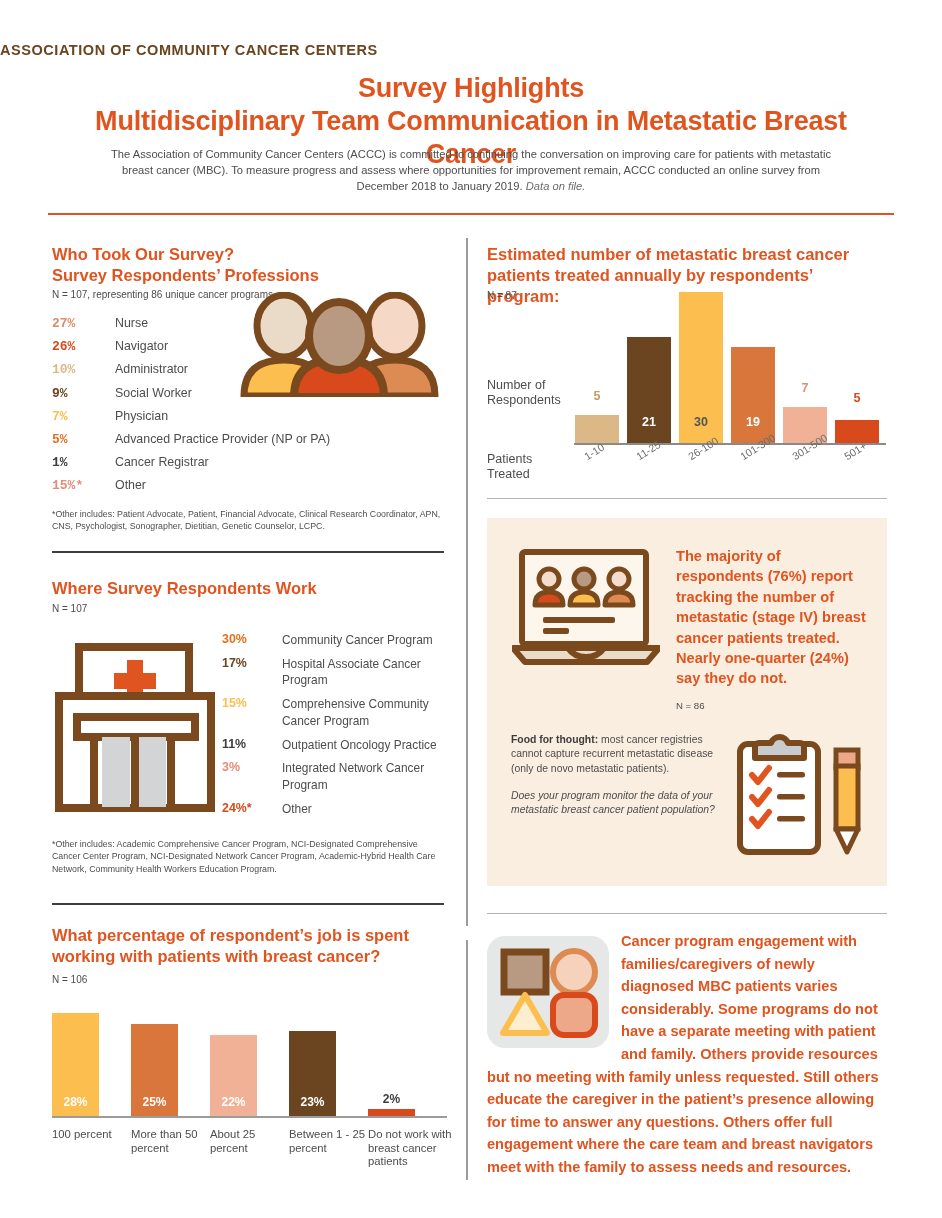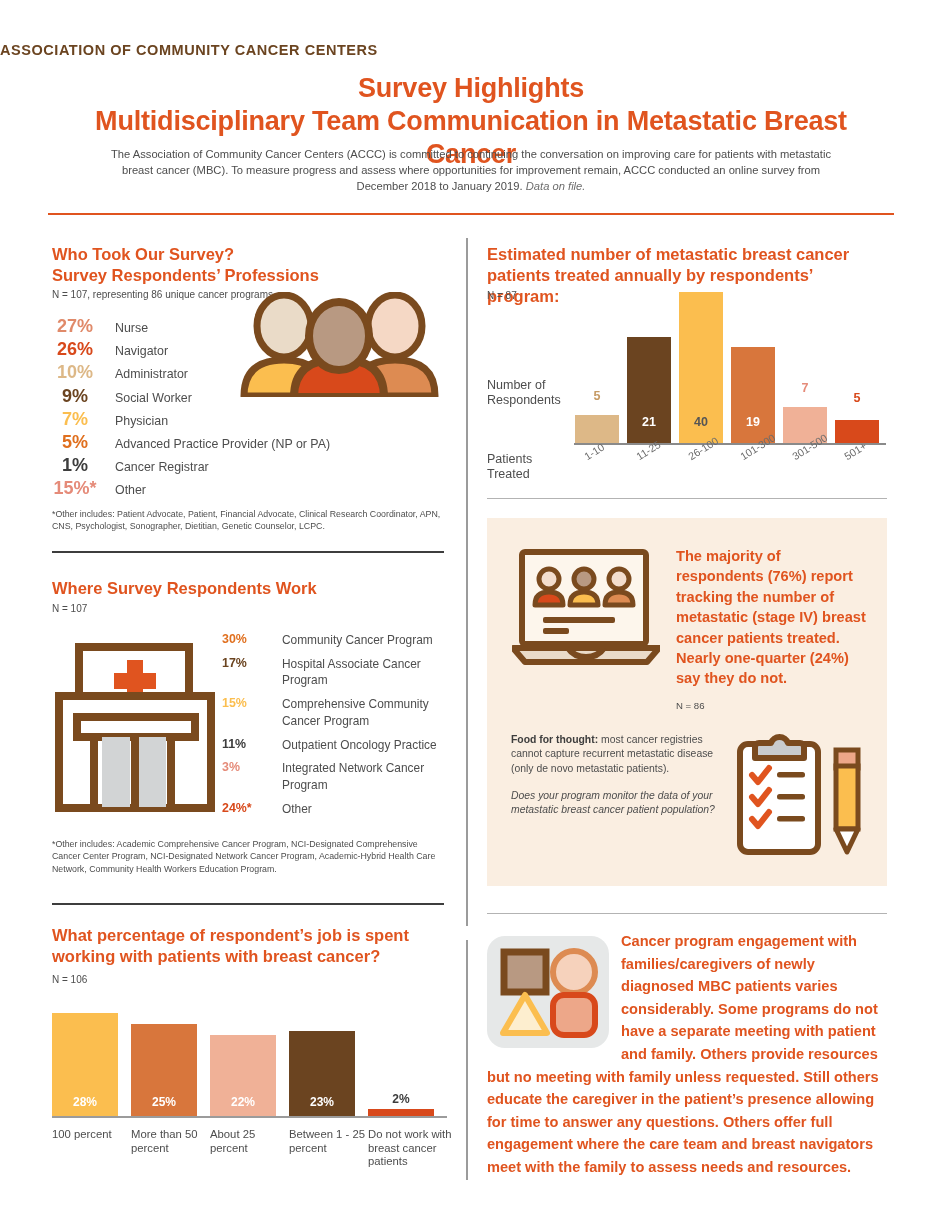--- a/index.html
+++ b/index.html
@@ -42,37 +42,37 @@
   
   .sec-title{ color:#e0541f; font-weight:700; font-size:16.5px; line-height:21px; }
   .nval{ font-size:10px; color:#4d4d4d; }
   .hr-dark{ position:absolute; height:1.6px; background:#3d3d3d; }
   .hr-grey{ position:absolute; height:1.4px; background:#b3b3b3; }
   .footnote{ font-size:8.8px; line-height:12.4px; color:#4d4d4d; }
 
   
   .plist{ position:absolute; left:52px; top:316px; width:400px; }
   .prow{ display:flex; align-items:baseline; height:23.2px; }
-  .ppct{ width:46px; text-align:center; font-weight:700; font-size:18px; }
+  .ppct{ width:46px; text-align:left; font-weight:700; font-size:13px;font-family:Liberation Mono, monospace; }
   .plabel{ margin-left:17px; font-size:12.4px; color:#4d4d4d; }
 
   
   .people-icon{ position:absolute; left:232px; top:292px; width:215px; height:105px; }
 
   
   .wlist{ position:absolute; left:222px; top:632px; width:240px; }
   .wrow{ display:flex; align-items:flex-start; margin-bottom:7.5px; }
   .wpct{ width:44px; text-align:left; font-weight:700; font-size:12.4px; flex:0 0 44px; }
   .wlabel{ margin-left:16px; font-size:11.9px; line-height:16.4px; color:#4d4d4d; }
 
   .hosp-icon{ position:absolute; left:52px; top:634px; width:172px; height:180px; }
 
   
   .bl-chart{ position:absolute; left:52px; top:1008px; width:395px; height:115px; }
-  .bl-bar-wrap{ position:absolute; bottom:7px; width:66px; }
+  .bl-bar-wrap{ position:absolute; bottom:7px; width:47px; }
   .bl-bar{ width:100%; position:relative; }
   .bl-bar .vlab{
     position:absolute; left:0; width:100%; bottom:7px; text-align:center;
     font-weight:700; font-size:12px; color:#ffffff;
   }
   .bl-axis{ position:absolute; left:0; bottom:5px; width:395px; height:2px; background:#9b9b9b; }
   .bl-cats{ position:absolute; left:52px; top:1128px; width:400px; height:60px; }
   .bl-cat{ position:absolute; font-size:11.3px; line-height:13.6px; color:#4d4d4d; width:80px; }
 
   
@@ -292,21 +292,21 @@
   </div>
 
   <div class="tr-chart">
     <div class="tr-bar" style="left:0px;height:29px;background:#ddb887">
       <span class="vlab" style="color:#c69a64">5</span>
     </div>
     <div class="tr-bar" style="left:52px;height:107px;background:#6b4420">
       <span class="vlab" style="color:#ffffff;top:78px">21</span>
     </div>
     <div class="tr-bar" style="left:104px;height:152px;background:#fbbe4f">
-      <span class="vlab" style="color:#555555;top:123px">40</span>
+      <span class="vlab" style="color:#555555;top:123px">30</span>
     </div>
     <div class="tr-bar" style="left:156px;height:97px;background:#d8763c">
       <span class="vlab" style="color:#ffffff;top:68px">19</span>
     </div>
     <div class="tr-bar" style="left:208px;height:37px;background:#f0b197">
       <span class="vlab" style="color:#e58b79">7</span>
     </div>
     <div class="tr-bar" style="left:260px;height:24px;background:#d8491b">
       <span class="vlab" style="color:#d8491b;top:-29px">5</span>
     </div>

